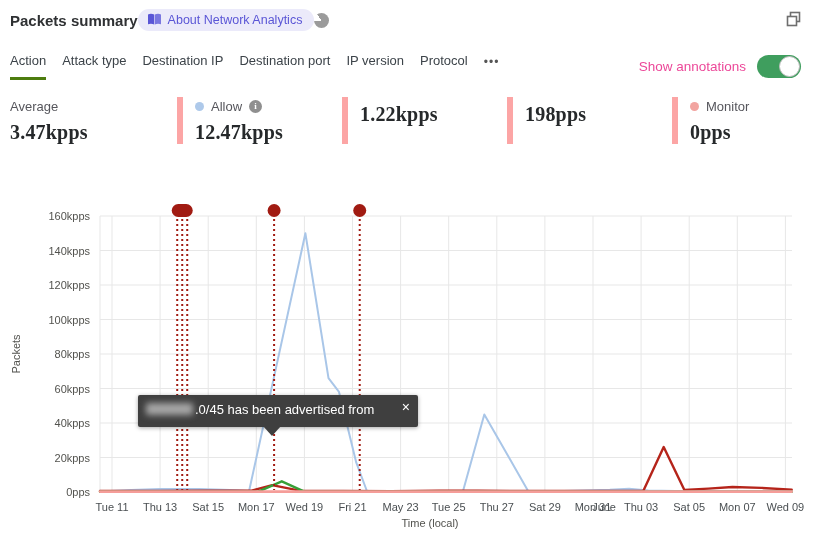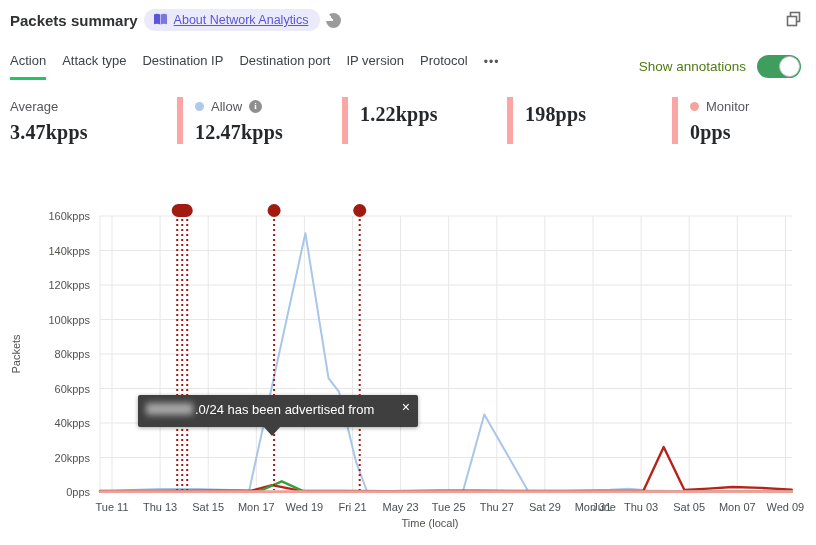--- a/index.html
+++ b/index.html
@@ -1,34 +1,34 @@
 <!DOCTYPE html>
 <html><head>
 <meta charset="utf-8">
 <style>
   html,body{margin:0;padding:0;background:#fff;}
   .app{position:relative;width:816px;height:545px;background:#fff;
        font-family:"Liberation Sans",sans-serif;color:#36393a;overflow:hidden;}
 
   
-  .header{position:absolute;top:9px;left:10px;display:flex;align-items:center;gap:6px;}
+  .header{position:absolute;top:9px;left:10px;display:flex;align-items:center;gap:0;}
   .page-title{font-size:15px;font-weight:700;color:#2f3133;}
   .badge{display:flex;align-items:flex-start;gap:6px;background:#ebeafa;color:#5a56d6;
-         font-size:12.5px;padding:4px 12px 4px 9px;border-radius:13px;cursor:pointer;text-decoration:underline;}
+         font-size:12.5px;padding:4px 12px 4px 9px;border-radius:13px;cursor:pointer;}
   .pie-icon{width:15px;height:15px;border-radius:50%;
             background:conic-gradient(from 268deg,#ffffff 0 58deg,#9b9b9b 58deg 360deg);}
   .win-icon{position:absolute;top:11px;right:15px;cursor:pointer;}
 
   
   .tabs{position:absolute;top:53px;left:10px;display:flex;gap:16px;align-items:flex-start;}
   .tab{font-size:13px;color:#3c4349;padding-bottom:9px;cursor:pointer;white-space:nowrap;}
-  .tab.active{border-bottom:3px solid #22c55e;}
+  .tab.active{border-bottom:3px solid #4d7c0f;}
   .tab-more{font-size:12px;letter-spacing:1px;color:#555;padding-top:2px;cursor:pointer;}
   .toggle-row{position:absolute;top:55px;right:15px;display:flex;align-items:center;gap:11px;}
-  .toggle-label{font-size:13.5px;color:#4d7c0f;text-align:right;}
+  .toggle-label{font-size:13.5px;color:#ec4899;text-align:right;}
   .toggle{position:relative;width:44px;height:23px;border-radius:12px;background:#3f9e5e;cursor:pointer;}
   .toggle .knob{position:absolute;top:1px;right:1px;width:21px;height:21px;border-radius:50%;
                 background:#fff;border:1px solid #bcbcbc;box-sizing:border-box;}
 
   
   .stats{position:absolute;top:97px;left:10px;display:flex;}
   .stat{width:165px;box-sizing:border-box;padding-left:12px;border-left:6px solid #fca5a5;}
   .stat:first-child{border-left:none;padding-left:0;width:167px;}
   .stat-top{display:flex;align-items:center;gap:7px;height:18px;}
   .dot{width:9px;height:9px;border-radius:50%;}
@@ -185,17 +185,17 @@
       <line x1="187.226" x2="187.226" y1="219" y2="490" stroke="#a11b12" stroke-width="2" stroke-dasharray="2 3"></line>
       <rect x="171.726" y="204" width="21" height="13" rx="6.5" fill="#a11b12"></rect>
       <line x1="274.097" x2="274.097" y1="219" y2="490" stroke="#a11b12" stroke-width="2" stroke-dasharray="2 3"></line>
       <circle cx="274.097" cy="210.5" r="6.5" fill="#a11b12"></circle>
       <line x1="359.71500000000003" x2="359.71500000000003" y1="219" y2="490" stroke="#a11b12" stroke-width="2" stroke-dasharray="2 3"></line>
       <circle cx="359.71500000000003" cy="210.5" r="6.5" fill="#a11b12"></circle>
     </svg>
 
   <div class="tooltip">
     <span class="close">×</span>
-    <div><span class="redacted"></span><span>.0/24 has been advertised from</span></div>
+    <div><span class="redacted"></span><span>.0/45 has been advertised from</span></div>
     <div class="arrow"></div>
   </div>
 
 </div>
 
 </body></html>

